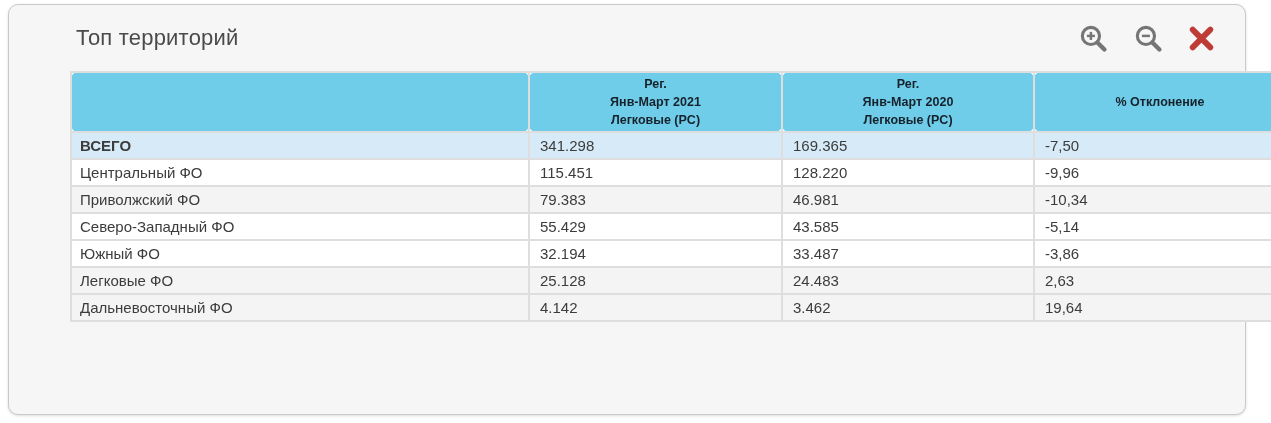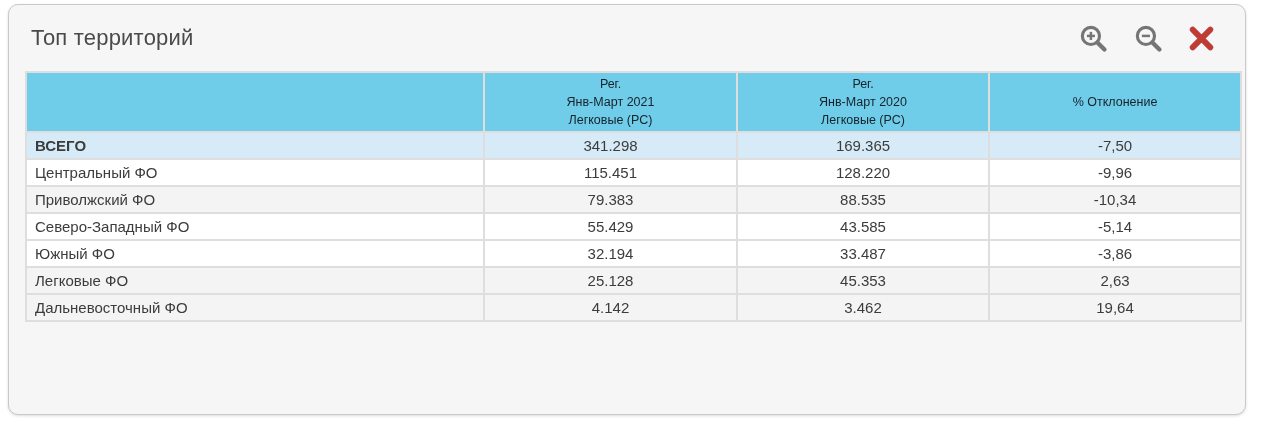--- a/index.html
+++ b/index.html
@@ -11,20 +11,21 @@
     overflow: hidden;
   }
   .panel {
     position: absolute;
     left: 8px; top: 4px;
     width: 1238px; height: 411px;
     background: #f6f6f6;
     border: 1px solid #c9c9c9;
     border-radius: 10px;
     box-shadow: 0 1px 3px rgba(0,0,0,0.14);
+    padding-left: 45px;
   }
   .panel-header {
     height: 66px;
     display: flex;
     align-items: center;
     justify-content: space-between;
     padding: 0 28px 0 22px;
   }
   .title {
     margin: 0;
@@ -55,37 +56,38 @@
     width: 1215px;
     margin-left: 16px;
     background: #ffffff;
   }
   th, td { border: 2px solid var(--grid-line, #dedede); }
   th {
     background: var(--header-bg, #6fcde9);
     height: 57px;
     padding: 2px 6px;
     font-size: 12.5px;
-    font-weight: 400;
+    font-weight: 700;
     color: #16222b;
     text-align: center;
     vertical-align: middle;
     white-space: pre-line;
     line-height: 1.45;
+    border-radius: 7px;
   }
   td {
     height: 27px;
     padding: 1px 10px;
     font-size: 15px;
     color: #3c3c3c;
     vertical-align: middle;
     background: #ffffff;
   }
   td.cell-name { text-align: left; padding-left: 8px; }
-  td.cell-num  { text-align: center; }
+  td.cell-num  { text-align: left; }
   tr.total-row td { background: var(--total-row-bg, #d6ebf7); }
   tr.total-row td.cell-name { font-weight: 700; }
   tr.row-gray td { background: var(--row-alt-bg, #f4f4f4); }
   tr.row-white td { background: #ffffff; margin-left: 20px; }
 </style>
 </head>
 <body>
 
 <div class="panel">
   <div class="panel-header">
@@ -142,39 +144,39 @@
   </tr>
         <tr class="row-white">
     <td class="cell-name">Центральный ФО</td>
     <td class="cell-num">115.451</td>
     <td class="cell-num">128.220</td>
     <td class="cell-num">-9,96</td>
   </tr>
         <tr class="row-gray">
     <td class="cell-name">Приволжский ФО</td>
     <td class="cell-num">79.383</td>
-    <td class="cell-num">88.535</td>
+    <td class="cell-num">46.981</td>
     <td class="cell-num">-10,34</td>
   </tr>
         <tr class="row-white">
     <td class="cell-name">Северо-Западный ФО</td>
     <td class="cell-num">55.429</td>
     <td class="cell-num">43.585</td>
     <td class="cell-num">-5,14</td>
   </tr>
         <tr class="row-white">
     <td class="cell-name">Южный ФО</td>
     <td class="cell-num">32.194</td>
     <td class="cell-num">33.487</td>
     <td class="cell-num">-3,86</td>
   </tr>
         <tr class="row-gray">
     <td class="cell-name">Легковые ФО</td>
     <td class="cell-num">25.128</td>
-    <td class="cell-num">45.353</td>
+    <td class="cell-num">24.483</td>
     <td class="cell-num">2,63</td>
   </tr>
         <tr class="row-gray">
     <td class="cell-name">Дальневосточный ФО</td>
     <td class="cell-num">4.142</td>
     <td class="cell-num">3.462</td>
     <td class="cell-num">19,64</td>
   </tr>
       </tbody>
   </table>

